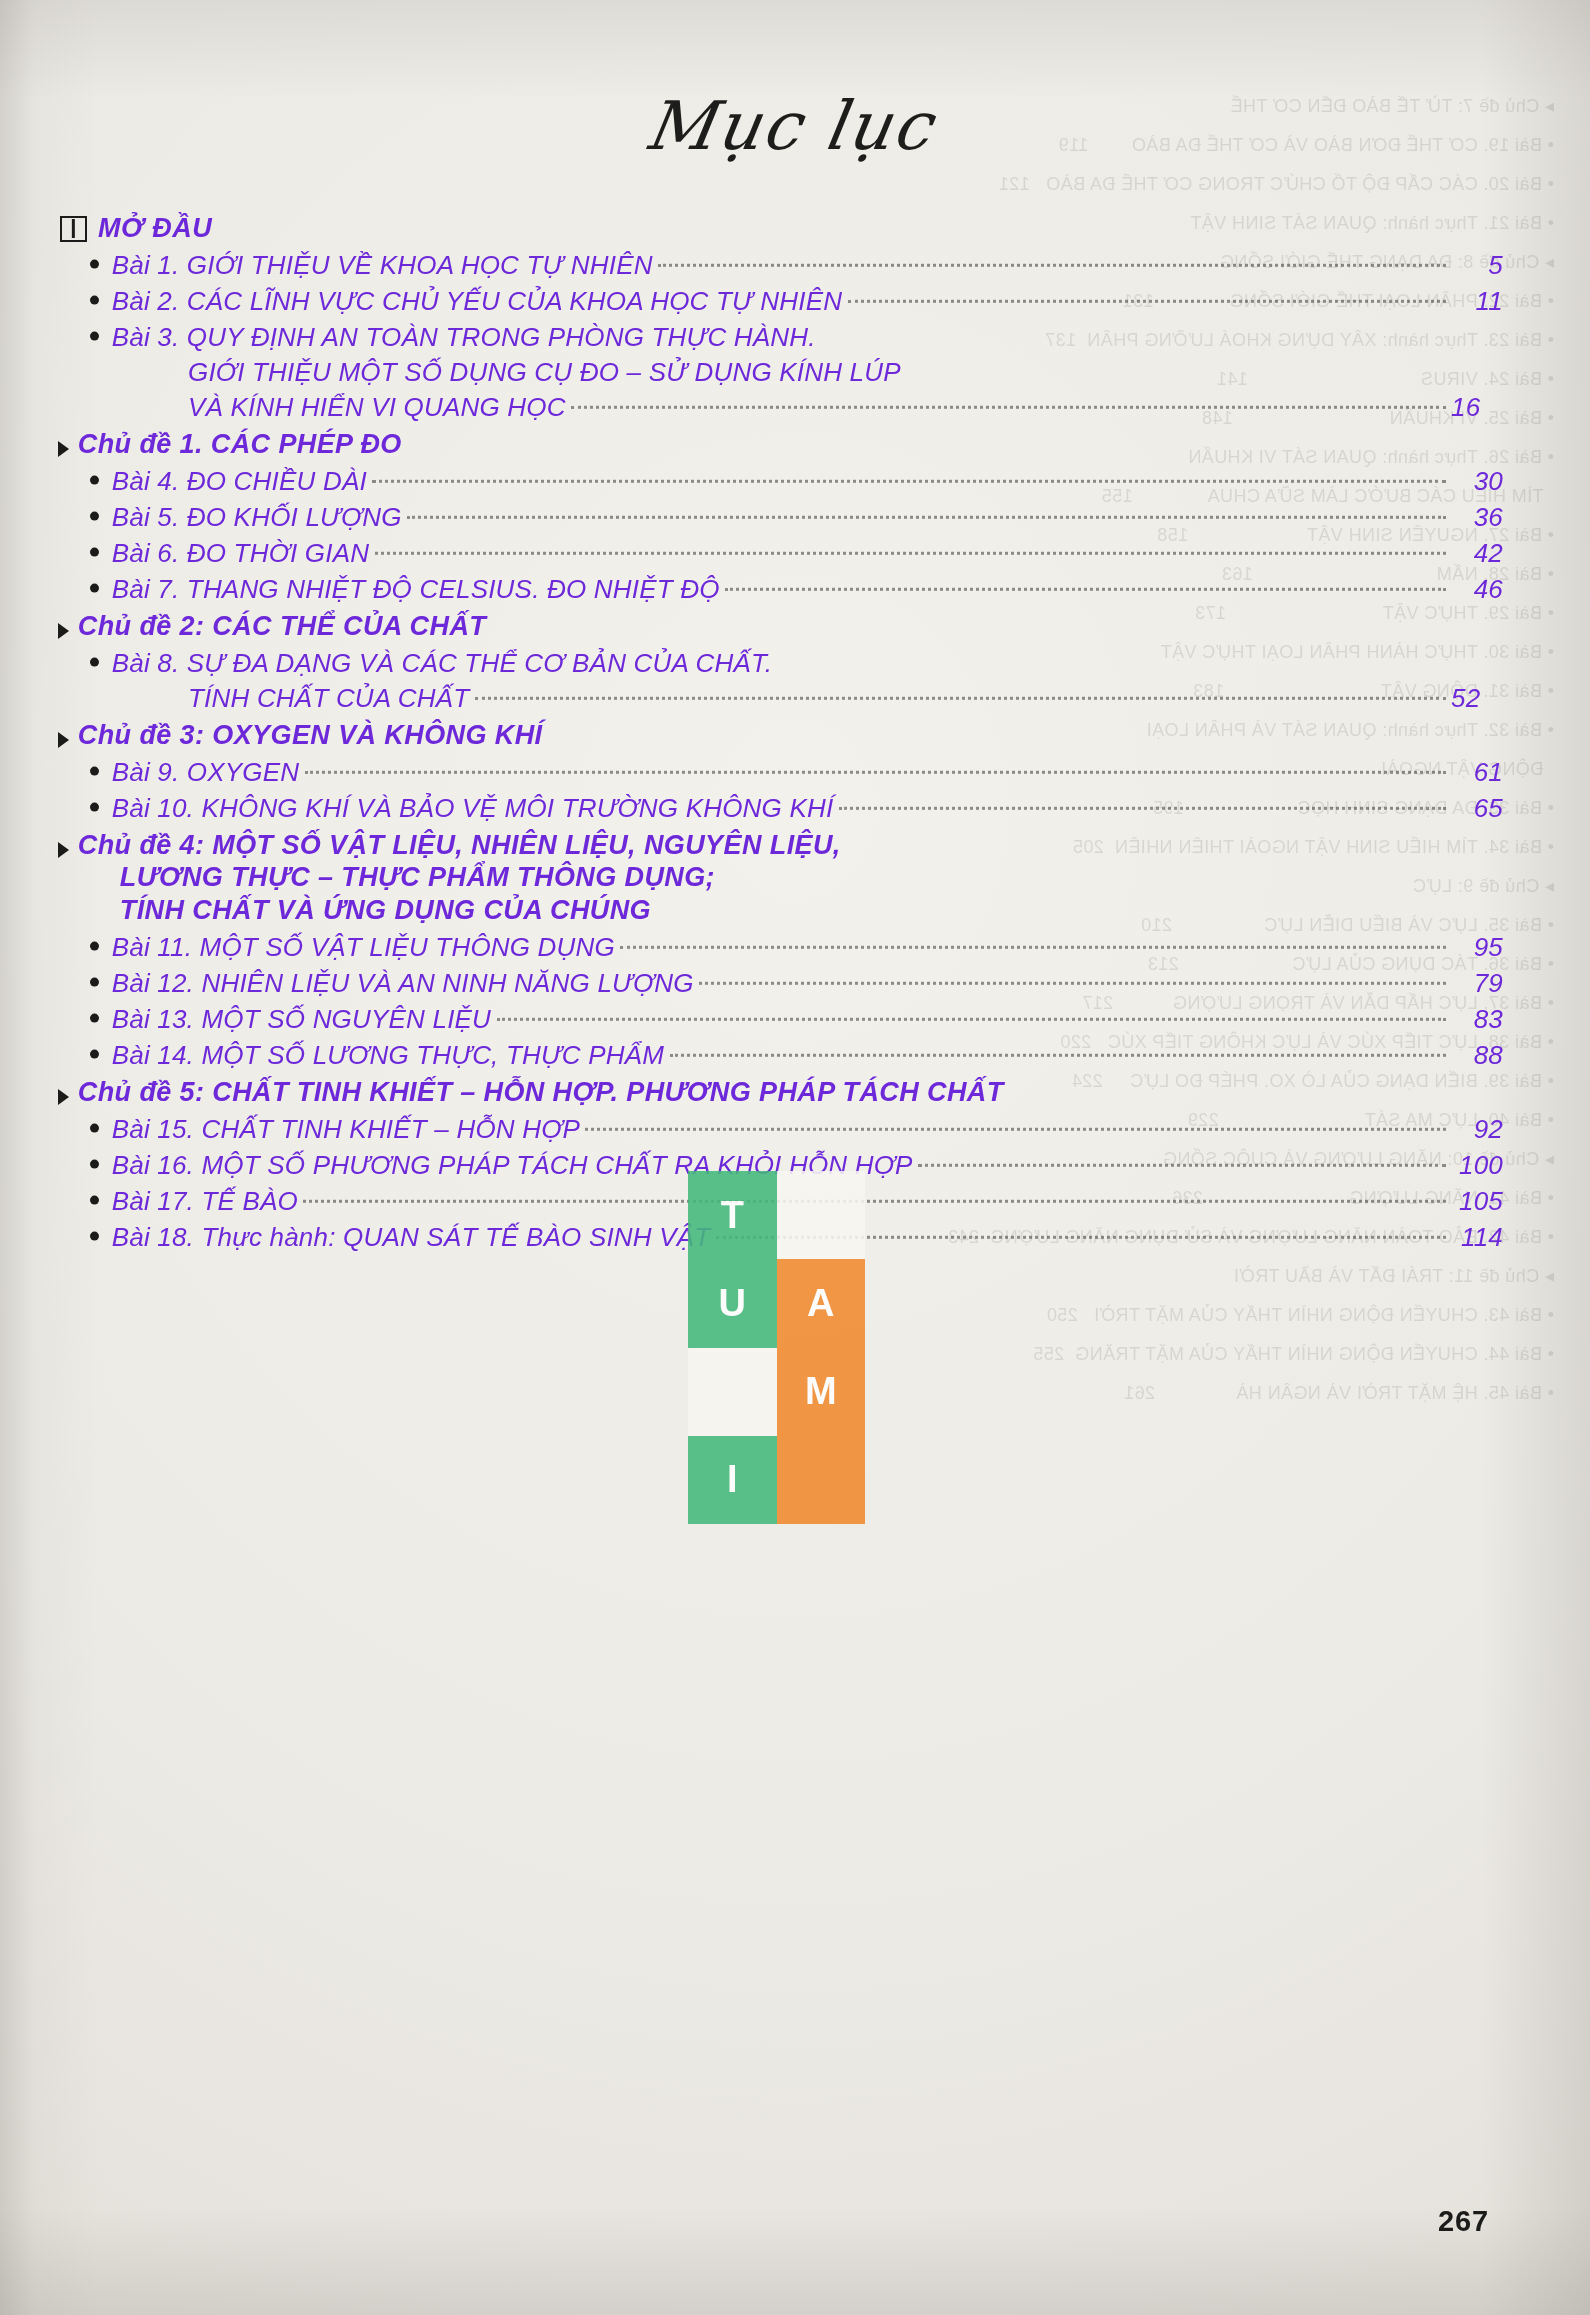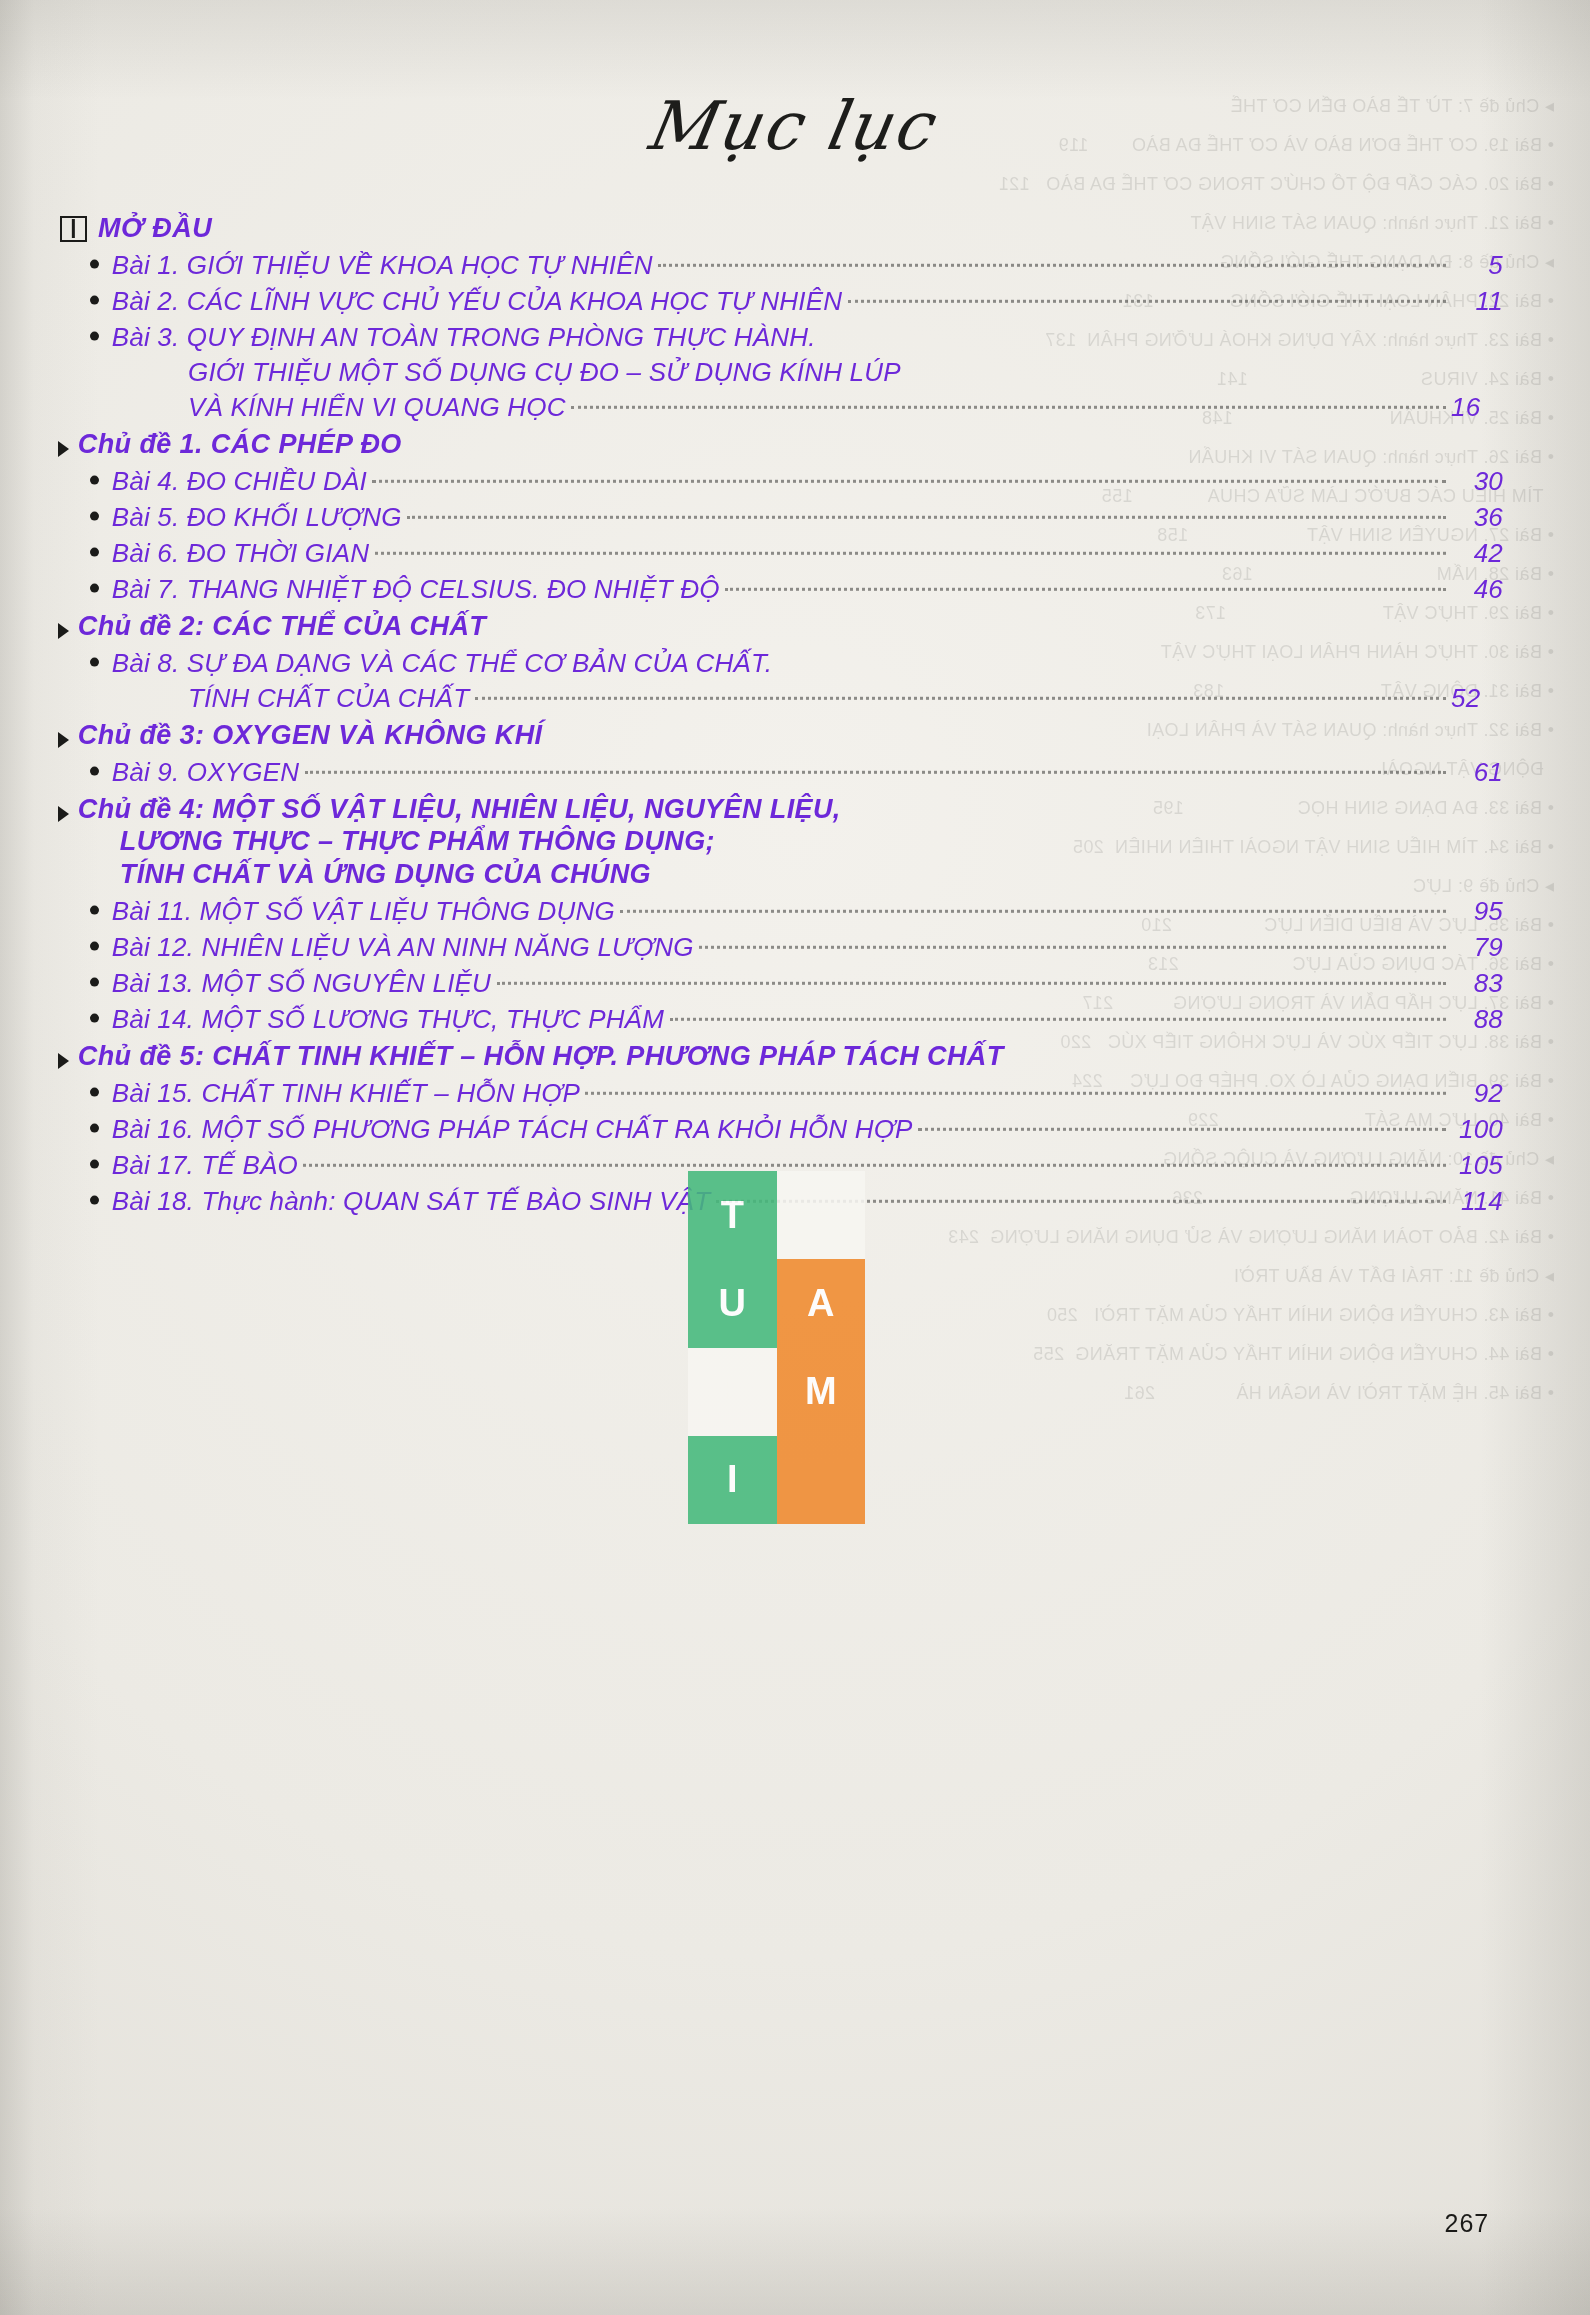--- a/index.html
+++ b/index.html
@@ -245,23 +245,24 @@
     font-family: "Liberation Sans", sans-serif;
   }
   .wm-g { background: #45b97c; }
   .wm-o { background: #f08a2e; }
   .wm-w { background: #f7f6f2; color: #f7f6f2 !important; }
 
   .folio {
     position: absolute;
     right: 101px;
     bottom: 78px;
-    font-size: 25px;
+    font-size: 29px;
     color: #1b1b19;
     letter-spacing: 0.9px;
+    font-weight: bold;
   }
 </style>
 </head>
 <body>
 
 <div class="page"></div>
 
 <div class="bleed">▸ Chủ đề 7: TỪ TẾ BÀO ĐẾN CƠ THỂ
 • Bài 19. CƠ THỂ ĐƠN BÀO VÀ CƠ THỂ ĐA BÀO        119
 • Bài 20. CÁC CẤP ĐỘ TỔ CHỨC TRONG CƠ THỂ ĐA BÀO   121
@@ -378,20 +379,26 @@
       <div class="row topic">
         <span class="tri"></span>
         <span>Chủ đề 3: OXYGEN VÀ KHÔNG KHÍ</span>
       </div>
       <div class="row entry">
         <span class="bullet"></span>
         <span class="label">Bài 9. OXYGEN</span>
         <span class="dots"></span>
         <span class="pg">61</span>
       </div>
+      <div class="row entry">
+        <span class="bullet"></span>
+        <span class="label">Bài 10. KHÔNG KHÍ VÀ BẢO VỆ MÔI TRƯỜNG KHÔNG KHÍ</span>
+        <span class="dots"></span>
+        <span class="pg">65</span>
+      </div>
       <div class="row topic topic-multi">
         <div class="line1">
           <span class="tri"></span>
           <span>Chủ đề 4: MỘT SỐ VẬT LIỆU, NHIÊN LIỆU, NGUYÊN LIỆU,</span>
         </div>
         <div class="cont">LƯƠNG THỰC – THỰC PHẨM THÔNG DỤNG;</div>
         <div class="cont">TÍNH CHẤT VÀ ỨNG DỤNG CỦA CHÚNG</div>
       </div>
       <div class="row entry">
         <span class="bullet"></span>

